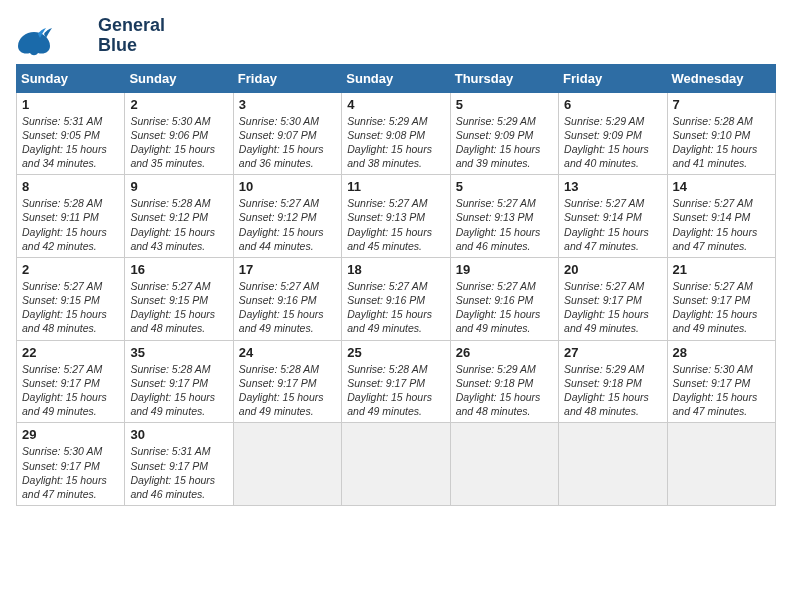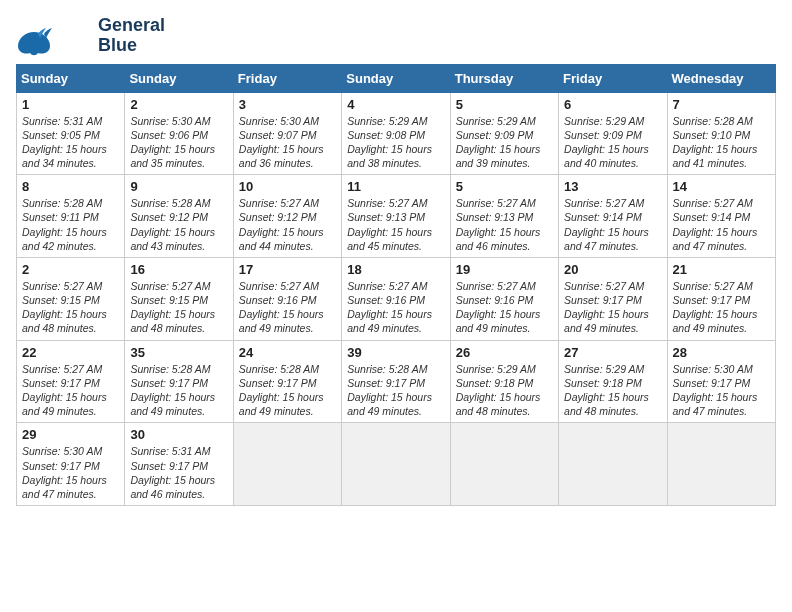--- a/index.html
+++ b/index.html
@@ -214,21 +214,21 @@
         </td>
         <td>
           <span class="day-num">35</span>
           <div class="day-info">Sunrise: 5:28 AM<br>Sunset: 9:17 PM<br>Daylight: 15 hours and 49 minutes.</div>
         </td>
         <td>
           <span class="day-num">24</span>
           <div class="day-info">Sunrise: 5:28 AM<br>Sunset: 9:17 PM<br>Daylight: 15 hours and 49 minutes.</div>
         </td>
         <td>
-          <span class="day-num">39</span>
+          <span class="day-num">25</span>
           <div class="day-info">Sunrise: 5:28 AM<br>Sunset: 9:17 PM<br>Daylight: 15 hours and 49 minutes.</div>
         </td>
         <td>
           <span class="day-num">26</span>
           <div class="day-info">Sunrise: 5:29 AM<br>Sunset: 9:18 PM<br>Daylight: 15 hours and 48 minutes.</div>
         </td>
         <td>
           <span class="day-num">27</span>
           <div class="day-info">Sunrise: 5:29 AM<br>Sunset: 9:18 PM<br>Daylight: 15 hours and 48 minutes.</div>
         </td>

